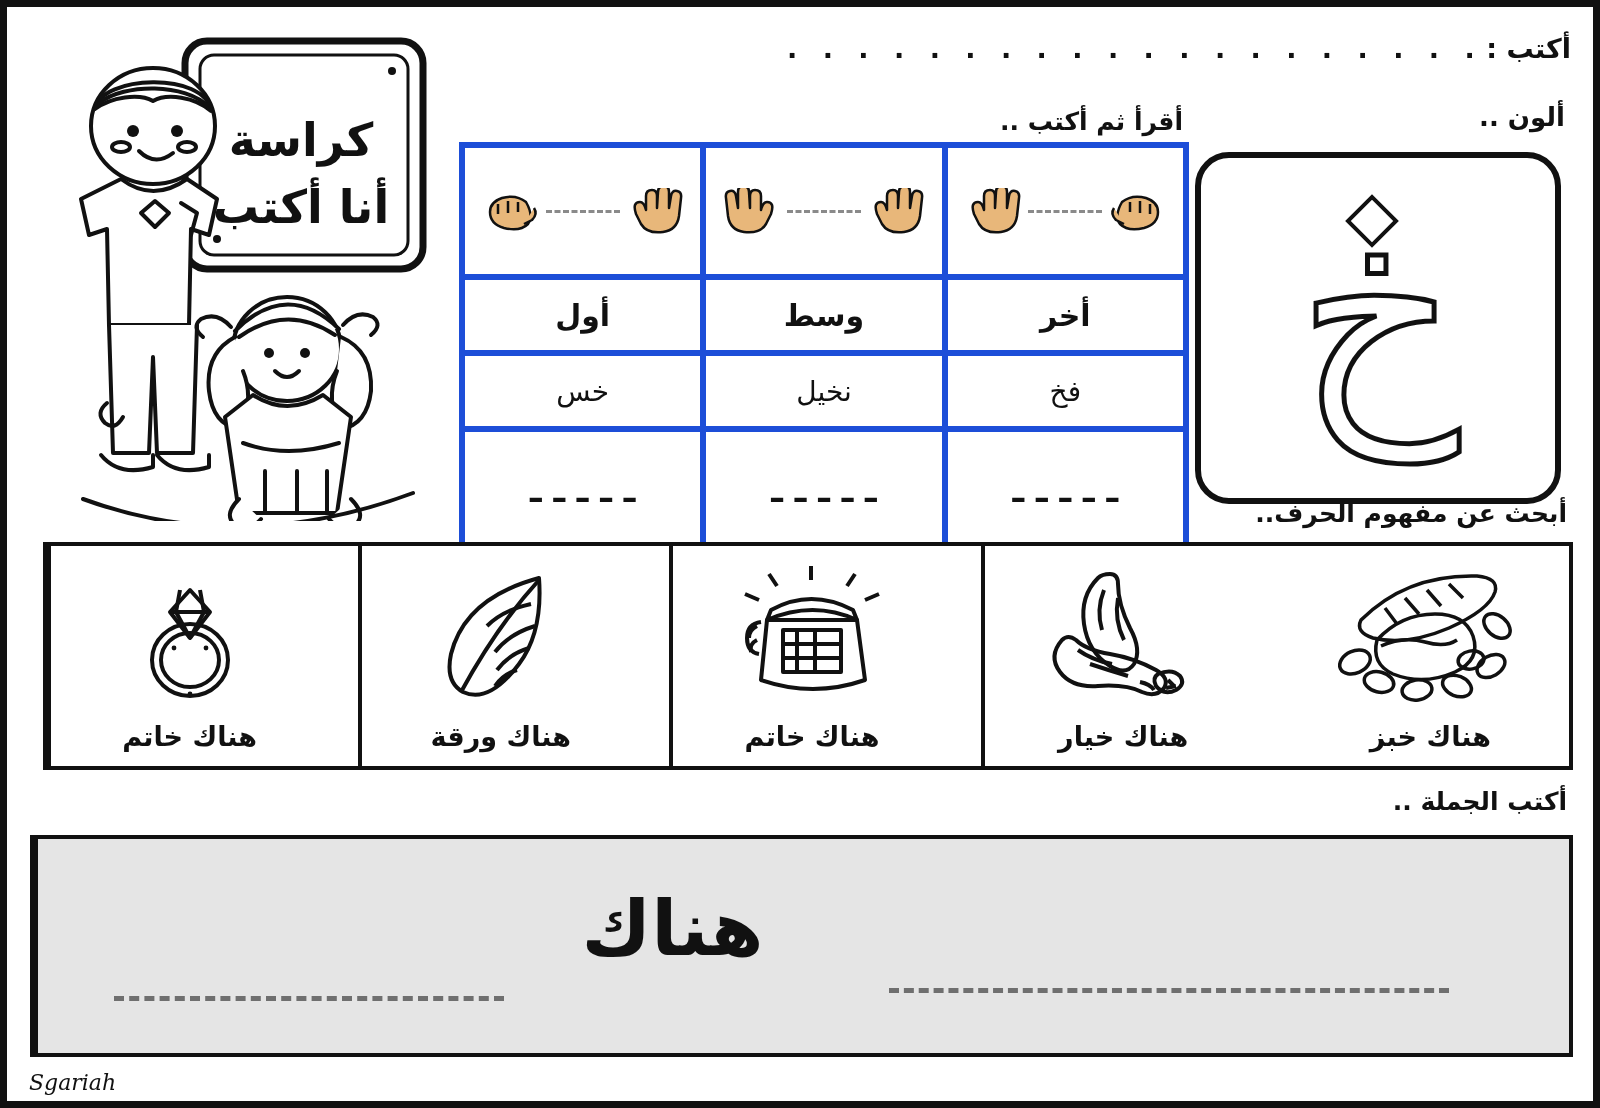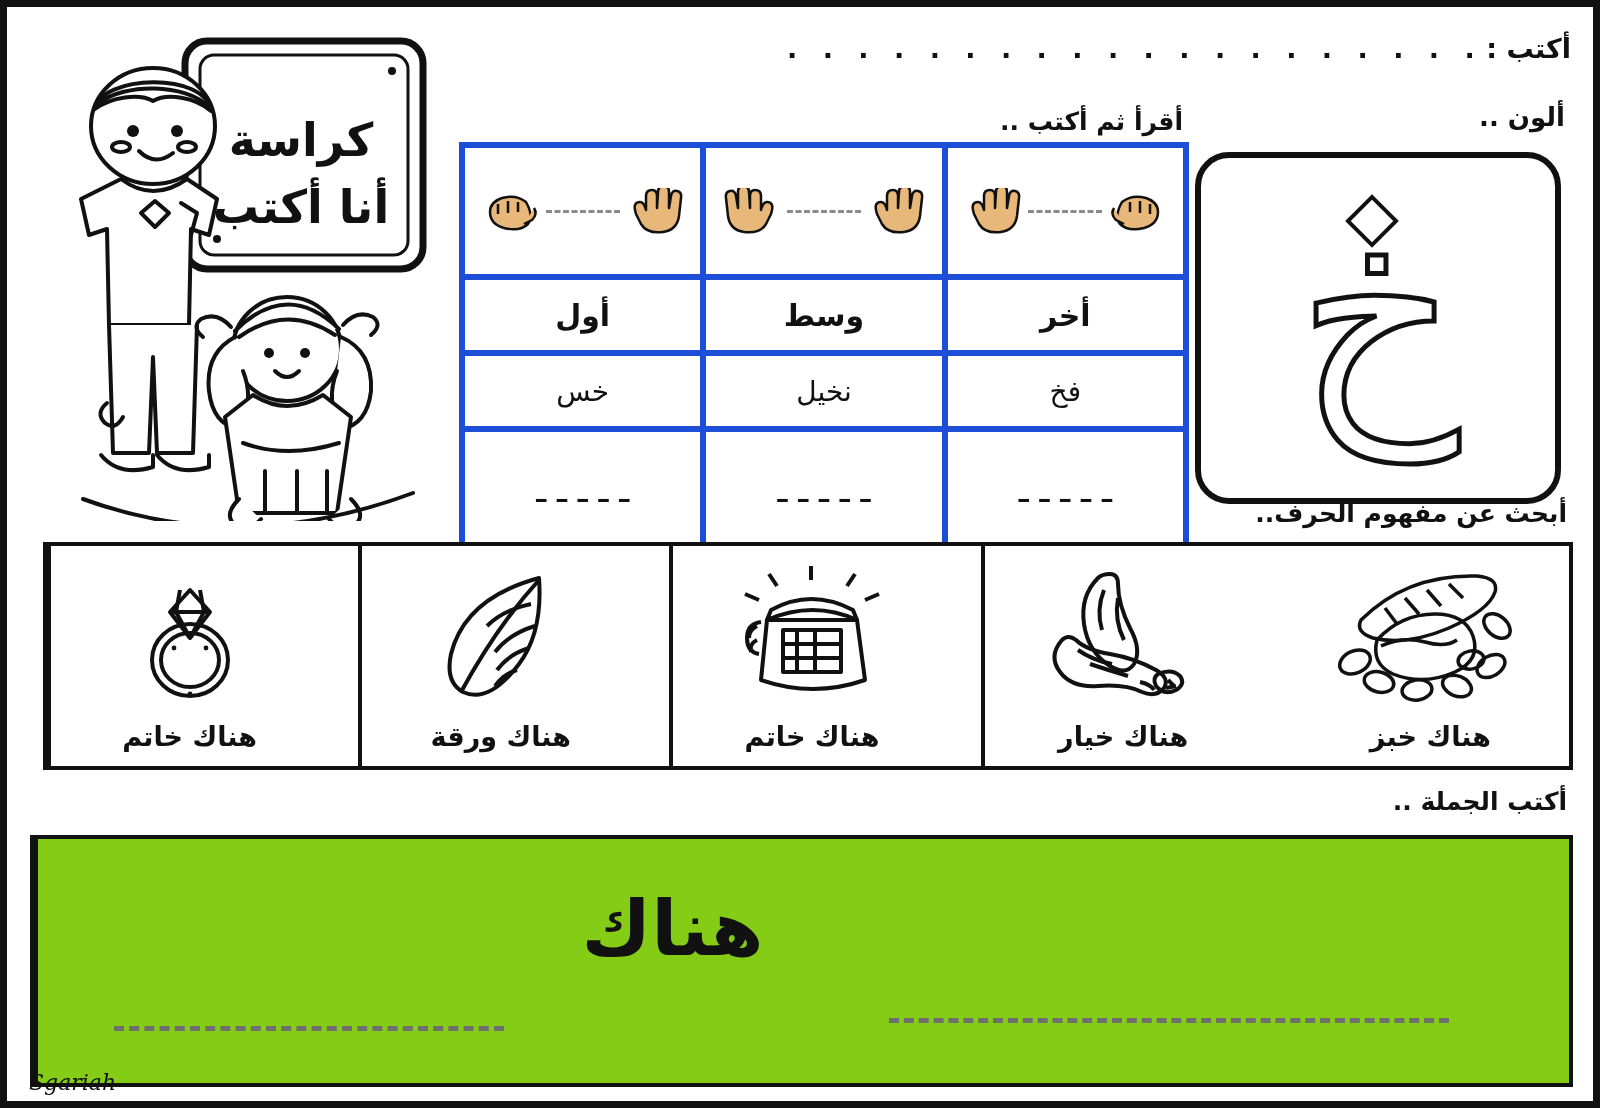--- a/index.html
+++ b/index.html
@@ -160,21 +160,21 @@
     font-weight: 700;
   }
   .word-cell {
     height: 62px;
     font-size: 28px;
     font-weight: 400;
   }
   .blank-cell {
     height: 108px;
     font-size: 34px;
-    font-weight: 400;
+    font-weight: 700;
     letter-spacing: 6px;
     color: #111111;
   }
 
   
   .concept-title {
     position: absolute;
     top: 492px;
     right: 26px;
     font-size: 25px;
@@ -224,26 +224,26 @@
     top: 780px;
     right: 26px;
     font-size: 25px;
     font-weight: 700;
   }
   .sentence-row {
     position: absolute;
     top: 828px;
     left: 23px;
     right: 20px;
-    height: 252px;
+    height: 222px;
     display: flex;
     flex-direction: row-reverse;
     border: 4px solid #111111;
     box-sizing: border-box;
-    background: #84cc16;
+    background: #e5e5e5;
   }
   .sentence-cell {
     flex: 1;
     border-left: 4px solid #111111;
     box-sizing: border-box;
     position: relative;
   }
   .sentence-cell:last-child { border-left: none; }
   .sentence-word {
     position: absolute;

